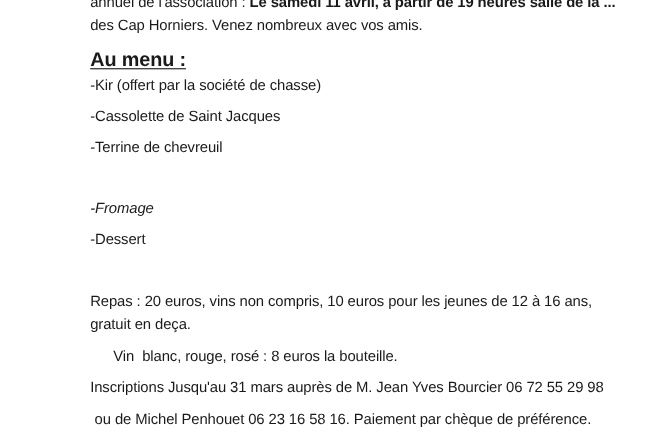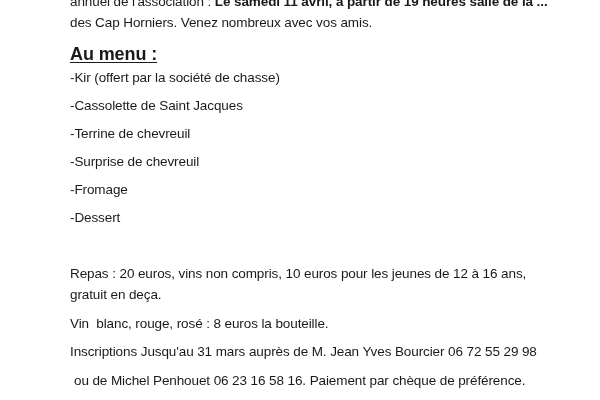--- a/index.html
+++ b/index.html
@@ -11,65 +11,64 @@
       width: 600px;
       height: 400px;
       overflow: hidden;
       position: relative;
       font-family: "Liberation Sans", "DejaVu Sans", sans-serif;
       color: #1a1a1a;
       font-size: 13.5px;
     }
     .page {
       position: absolute;
-      left: 0;
+      left: 12px;
       top: 0;
       width: 568px;
       height: 400px;
     }
     .line {
       position: absolute;
       left: 70px;
       white-space: nowrap;
       letter-spacing: -0.1px;
     }
     .b { font-weight: bold; }
     .u { text-underline-offset: 2px; }
     .intro1 { top: -6px; }
     .intro2 { top: 15px; }
     .menu-title { top: 44px; font-weight: bold; text-decoration: underline; text-underline-offset: 2px; font-size: 18px; }
     .menu-item { font-size: 13.5px; }
     .m0 { top: 70px; }
     .m1 { top: 98px; }
     .m2 { top: 126px; }
     .m3 { top: 154px; }
-    .m4 { top: 182px; }
+    .m4 { top: 182px; font-style: italic; }
     .m5 { top: 210px; }
     .repas1 { top: 266px; }
     .repas2 { top: 287px; }
-    .vin { top: 316px; }
+    .vin { top: 316px; margin-left: 21px; }
     .insc { top: 344px; }
     .pay { top: 373px; left: 74px; }
   </style>
 </head>
 <body>
 
 <div class="page">
 
   <div class="line intro1">
     <span>annuel de l'association : </span><span class="b">Le samedi 11 avril, à partir de 19 heures salle de la ...</span>
   </div>
   <div class="line intro2">des Cap Horniers. Venez nombreux avec vos amis.</div>
 
   <div class="line menu-title">Au menu :</div>
 
   <div class="line menu-item m1">-Cassolette de Saint Jacques</div>
   <div class="line menu-item m0">-Kir (offert par la société de chasse)</div>
   <div class="line menu-item m2">-Terrine de chevreuil</div>
-  <div class="line menu-item m3">-Surprise de chevreuil</div>
   <div class="line menu-item m4">-Fromage</div>
   <div class="line menu-item m5">-Dessert</div>
 
   <div class="line repas1">
     <span class="u">Repas</span><span> : 20 euros, vins non compris, 10 euros pour les jeunes de 12 à 16 ans,</span>
   </div>
   <div class="line repas2">gratuit en deça.</div>
 
   <div class="line vin">
     <span class="u">Vin</span><span style="white-space:pre">  blanc, rouge, rosé : 8 euros la bouteille.</span>

